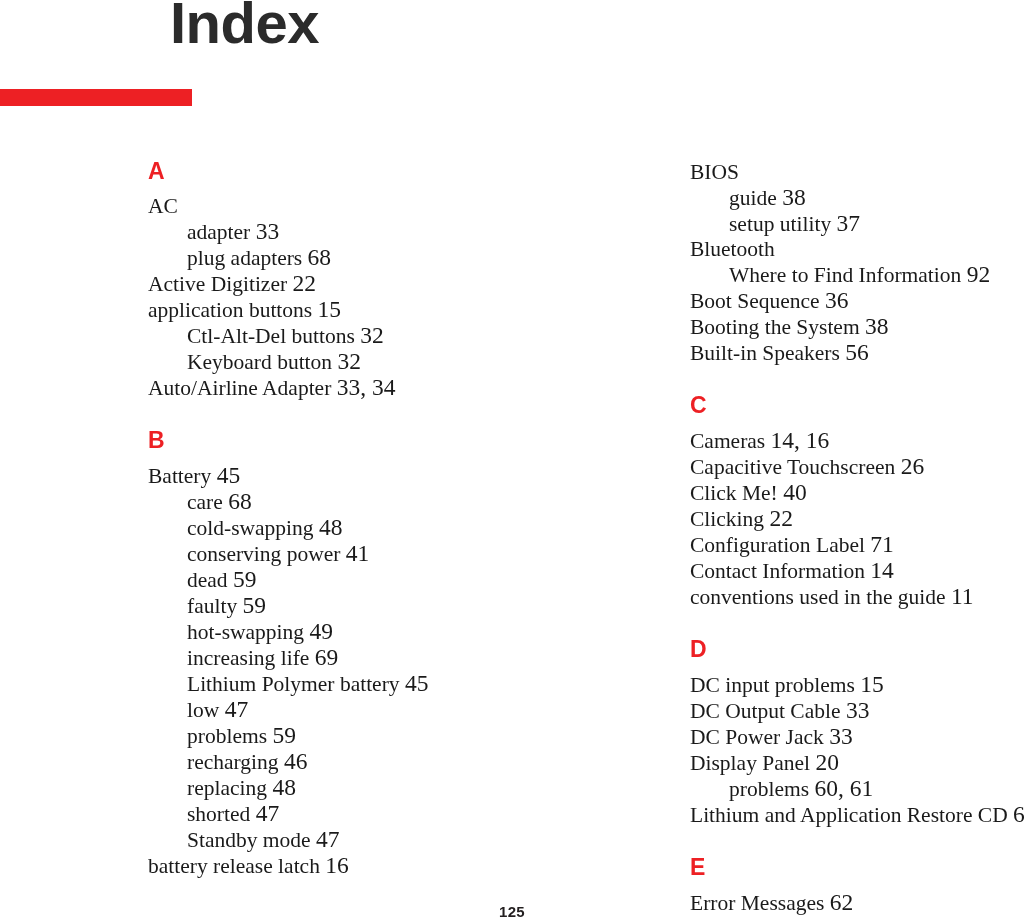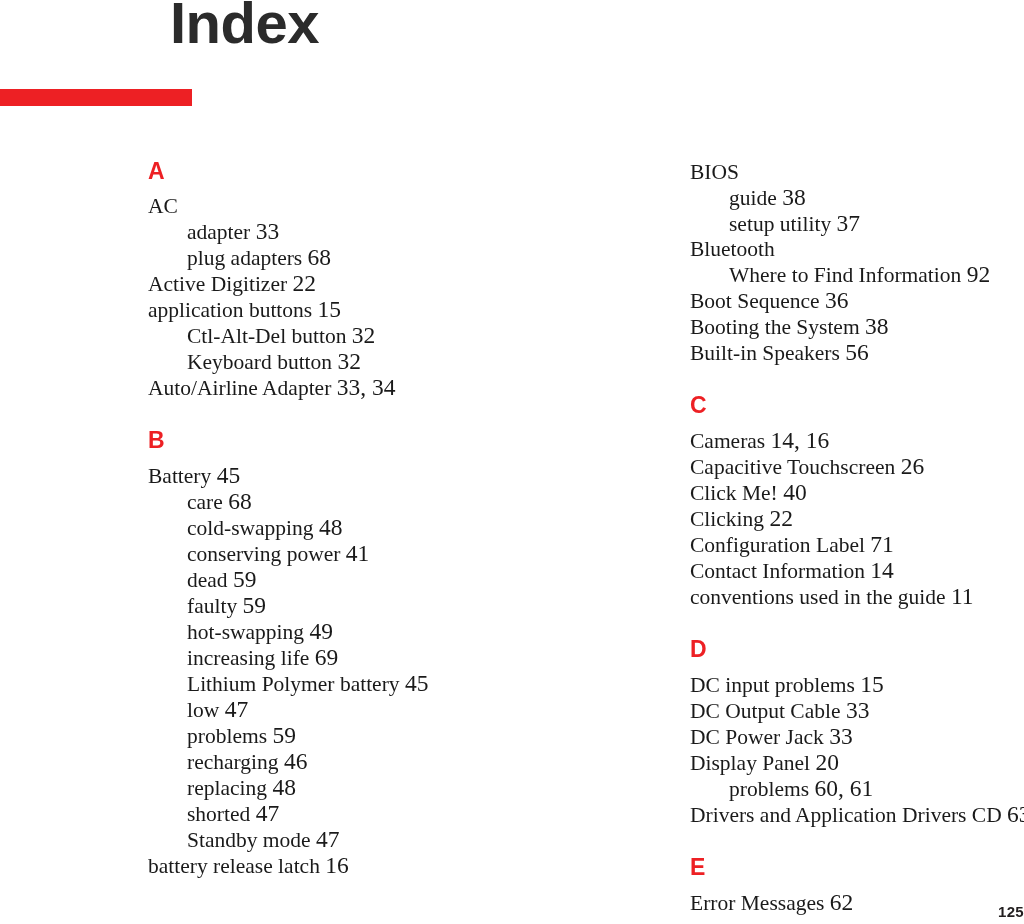--- a/index.html
+++ b/index.html
@@ -75,21 +75,21 @@
   .entry .pg {
     font-size: 23.5px;
   }
 
   
   .page-number {
     position: absolute;
     left: 0;
     top: 903px;
     width: 1024px;
-    text-align: right;
+    text-align: center;
     font-family: "Liberation Sans", "DejaVu Sans", sans-serif;
     font-weight: bold;
     font-size: 15px;
     color: #231f20;
     letter-spacing: 0.3px;
   }
 </style>
 </head>
 <body>
 
@@ -98,21 +98,21 @@
 <div class="header-rule"></div>
 
 <div class="columns">
   <div class="column column-left">
       <div class="letter-heading">A</div>
       <div class="entry"><span>AC</span></div>
       <div class="entry sub"><span>adapter</span> <span class="pg">33</span></div>
       <div class="entry sub"><span>plug adapters</span> <span class="pg">68</span></div>
       <div class="entry"><span>Active Digitizer</span> <span class="pg">22</span></div>
       <div class="entry"><span>application buttons</span> <span class="pg">15</span></div>
-      <div class="entry sub"><span>Ctl-Alt-Del button</span> <span class="pg">32</span></div>
+      <div class="entry sub"><span>Ctl-Alt-Del buttons</span> <span class="pg">32</span></div>
       <div class="entry sub"><span>Keyboard button</span> <span class="pg">32</span></div>
       <div class="entry"><span>Auto/Airline Adapter</span> <span class="pg">33, 34</span></div>
       <div class="letter-heading spaced">B</div>
       <div class="entry"><span>Battery</span> <span class="pg">45</span></div>
       <div class="entry sub"><span>care</span> <span class="pg">68</span></div>
       <div class="entry sub"><span>cold-swapping</span> <span class="pg">48</span></div>
       <div class="entry sub"><span>conserving power</span> <span class="pg">41</span></div>
       <div class="entry sub"><span>dead</span> <span class="pg">59</span></div>
       <div class="entry sub"><span>faulty</span> <span class="pg">59</span></div>
       <div class="entry sub"><span>hot-swapping</span> <span class="pg">49</span></div>
@@ -142,19 +142,19 @@
       <div class="entry"><span>Clicking</span> <span class="pg">22</span></div>
       <div class="entry"><span>Configuration Label</span> <span class="pg">71</span></div>
       <div class="entry"><span>Contact Information</span> <span class="pg">14</span></div>
       <div class="entry"><span>conventions used in the guide</span> <span class="pg">11</span></div>
       <div class="letter-heading spaced">D</div>
       <div class="entry"><span>DC input problems</span> <span class="pg">15</span></div>
       <div class="entry"><span>DC Output Cable</span> <span class="pg">33</span></div>
       <div class="entry"><span>DC Power Jack</span> <span class="pg">33</span></div>
       <div class="entry"><span>Display Panel</span> <span class="pg">20</span></div>
       <div class="entry sub"><span>problems</span> <span class="pg">60, 61</span></div>
-      <div class="entry"><span>Drivers and Application Drivers CD</span> <span class="pg">63</span></div>
+      <div class="entry"><span>Lithium and Application Restore CD</span> <span class="pg">63</span></div>
       <div class="letter-heading spaced">E</div>
       <div class="entry"><span>Error Messages</span> <span class="pg">62</span></div>
     </div>
 </div>
 
 <div class="page-number">125</div>
 
 </body></html>

